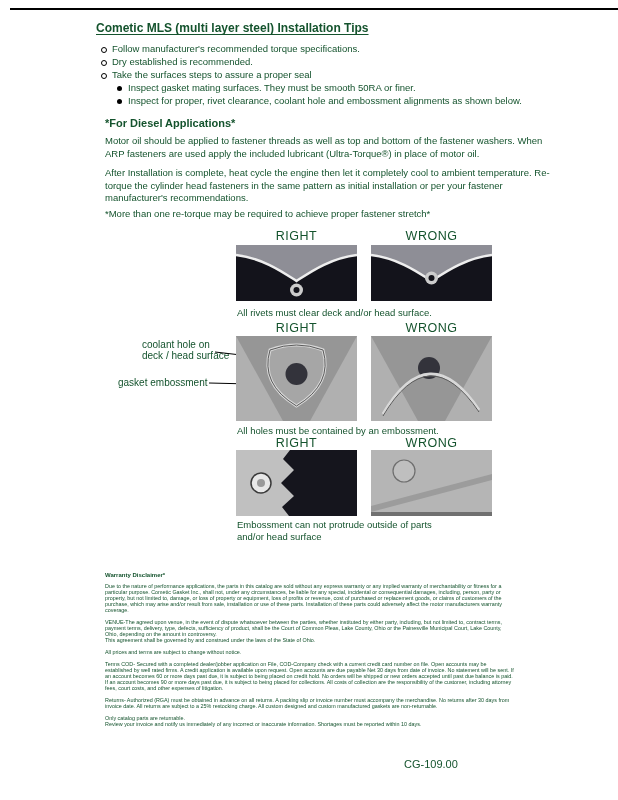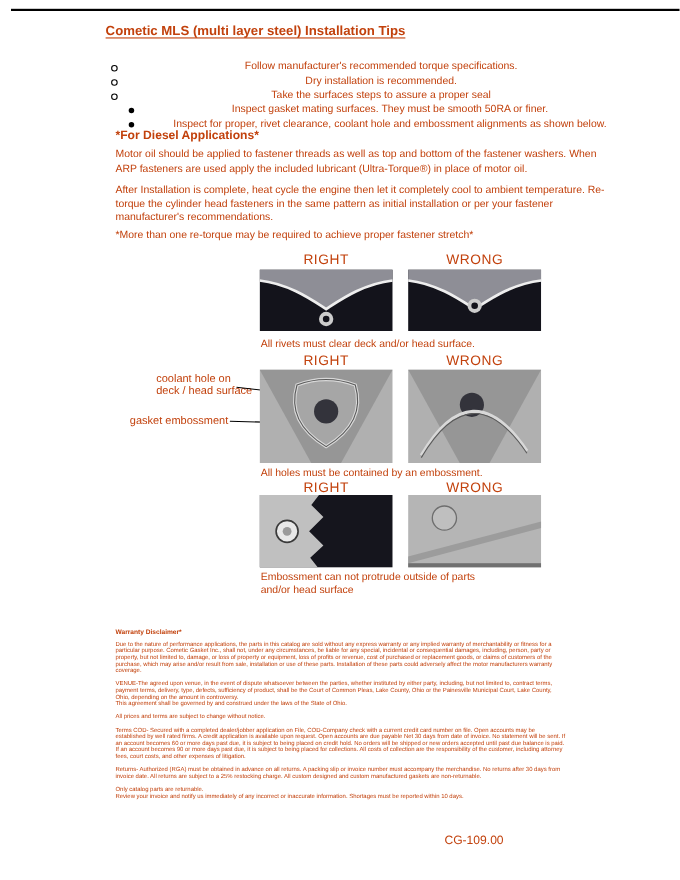--- a/index.html
+++ b/index.html
@@ -1,29 +1,29 @@
 <!DOCTYPE html>
 <html><head>
 <meta charset="utf-8">
 <style>
   html,body { margin:0; padding:0; background:#ffffff; }
   .page {
     position:relative; width:618px; height:800px; margin:0 auto;
     background:#ffffff; overflow:hidden;
-    font-family:"Liberation Sans", sans-serif; color:#c2410c;
+    font-family:"Liberation Sans", sans-serif; color:#14532d;
   }
   .abs { position:absolute; margin:0; }
   .topline { left:10px; right:0; top:8px; height:2px; background:#000; }
 
   .title {
     left:96px; top:21px; font-size:12px; font-weight:bold;
     text-decoration:underline; text-underline-offset:2px; white-space:nowrap;
   }
 
-  .bullets { left:101px; top:54px; width:480px; font-size:9.5px;text-align:center; }
+  .bullets { left:101px; top:42px; width:480px; font-size:9.5px; }
   .brow { position:relative; padding-left:11px; line-height:13px; }
   .brow.sub { margin-left:16px; }
   .marker { position:absolute; left:0; top:4.5px; width:4px; height:4px; border-radius:50%; }
   .ring { border:1px solid #000; }
   .dot  { background:#000; width:5px; height:5px; }
 
   .diesel { left:105px; top:117px; font-size:11px; font-weight:bold; }
   .para { left:105px; width:458px; font-size:9.5px; line-height:12.5px; }
   .p1 { top:135px; }
   .p2 { top:167px; }
@@ -59,21 +59,21 @@
 
   <h1 class="abs title">Cometic MLS (multi layer steel) Installation Tips</h1>
 
   <div class="abs bullets">
     <div class="brow">
       <span class="marker ring"></span>
       <span>Follow manufacturer's recommended torque specifications.</span>
     </div>
     <div class="brow">
       <span class="marker ring"></span>
-      <span>Dry installation is recommended.</span>
+      <span>Dry established is recommended.</span>
     </div>
     <div class="brow">
       <span class="marker ring"></span>
       <span>Take the surfaces steps to assure a proper seal</span>
     </div>
     <div class="brow sub">
       <span class="marker dot"></span>
       <span>Inspect gasket mating surfaces.  They must be smooth 50RA or finer.</span>
     </div>
     <div class="brow sub">

